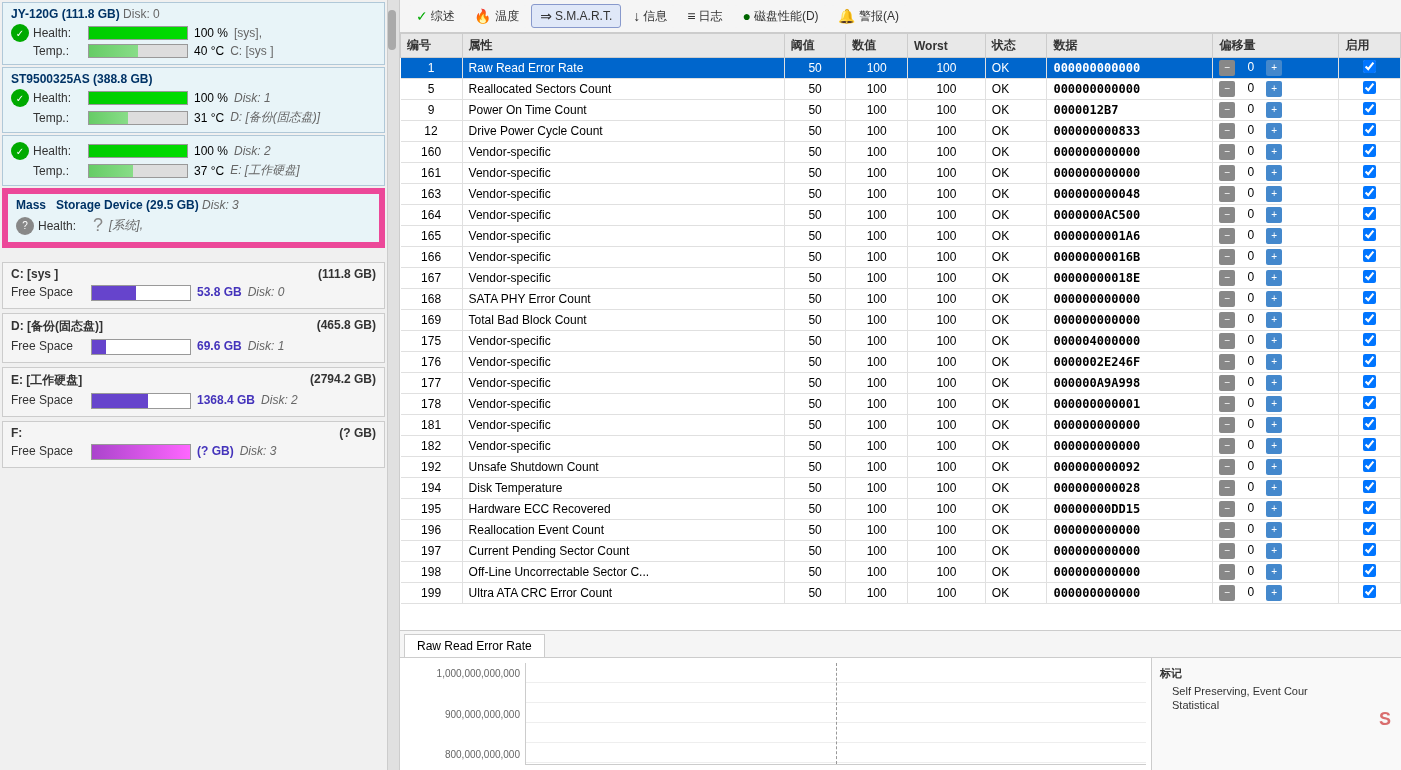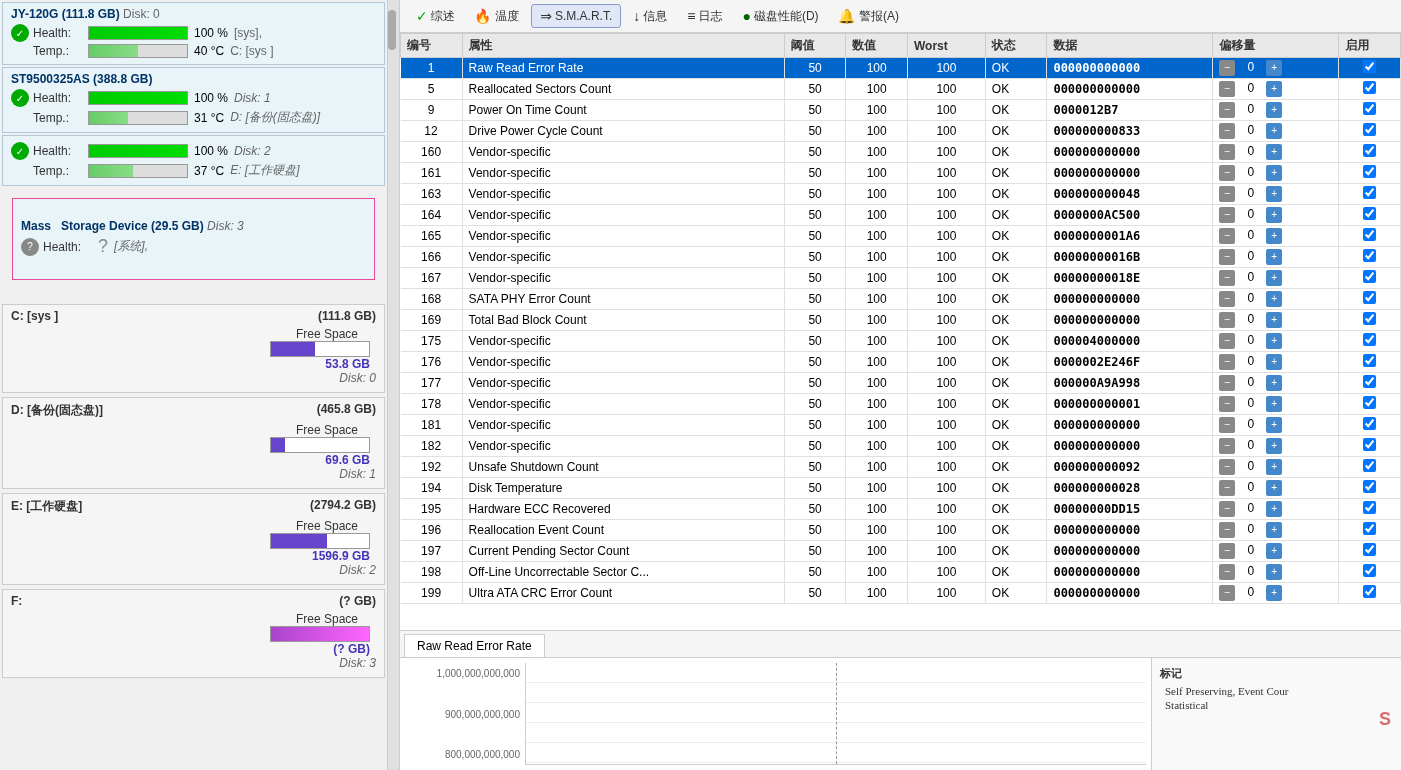--- a/index.html
+++ b/index.html
@@ -13,21 +13,21 @@
     .disk-title span { color: #666; font-weight: normal; }
     .disk-row { display: flex; align-items: center; margin: 2px 0; }
     .disk-label { width: 55px; color: #333; }
     .health-bar-container { width: 100px; height: 14px; background: #ddd; border: 1px solid #999; margin-right: 6px; }
     .health-bar { height: 100%; background: linear-gradient(to right, #00cc00, #00dd00); }
     .temp-bar-container { width: 100px; height: 14px; background: #ddd; border: 1px solid #999; margin-right: 6px; }
     .temp-bar { height: 100%; background: linear-gradient(to right, #66cc66, #88dd88); }
     
     .storage-section { background: #f5f5f5; margin: 4px 2px; border: 1px solid #ccc; padding: 4px 8px; }
     .storage-title { font-weight: bold; color: #333; font-size: 12px; margin-bottom: 4px; display: flex; justify-content: space-between; }
-    .storage-row { display: flex; align-items: flex-end; margin: 3px 0; flex-direction: column; }
+    .storage-row { display: flex; align-items: flex-start; margin: 3px 0; }
     .storage-label { width: 80px; color: #333; }
     .storage-bar-c { background: #6644cc; height: 100%; }
     .storage-bar-d { background: #6644cc; height: 100%; }
     .storage-bar-e { background: #6644cc; height: 100%; }
     .storage-bar-wrapper { width: 100px; height: 16px; border: 1px solid #999; background: #fff; margin-right: 6px; overflow: hidden; }
     .scroll-thumb { width: 8px; height: 40px; background: #aaa; border-radius: 4px; margin-top: 10px; }
     
     
     #right-panel { flex: 1; display: flex; flex-direction: column; background: #fff; }
     
@@ -55,31 +55,31 @@
     
     .bottom-section { border-top: 1px solid #ccc; height: 140px; display: flex; flex-direction: column; }
     .bottom-tabs { display: flex; border-bottom: 1px solid #ccc; background: #f5f5f5; }
     .bottom-tab { padding: 4px 12px; border: 1px solid #ccc; border-bottom: none; background: #fff; cursor: pointer; font-size: 12px; margin-left: 4px; margin-top: 3px; }
     .bottom-content { display: flex; flex: 1; overflow: hidden; }
     .chart-area { flex: 1; background: #fff; position: relative; padding: 5px; }
     .chart-y-labels { display: flex; flex-direction: column; justify-content: space-between; font-size: 10px; color: #666; padding: 5px 0; width: 120px; text-align: right; padding-right: 5px; }
     .chart-grid { flex: 1; border-left: 1px solid #ccc; border-bottom: 1px solid #ccc; position: relative; background: repeating-linear-gradient(to bottom, transparent, transparent 19px, #eee 19px, #eee 20px); }
     .legend-area { width: 250px; background: #f9f9f9; border-left: 1px solid #ccc; padding: 8px; font-size: 11px; }
     .legend-title { font-weight: bold; color: #333; margin-bottom: 4px; }
-    .legend-item { color: #333; margin: 2px 5px; font-family: Liberation Serif, serif; }
+    .legend-item { color: #333; margin: 2px 12px; }
     
     
     .health-icon { width: 18px; height: 18px; background: #00aa00; border-radius: 50%; display: inline-flex; align-items: center; justify-content: center; color: #fff; font-size: 10px; margin-right: 4px; }
     .question-icon { width: 18px; height: 18px; background: #888; border-radius: 50%; display: inline-flex; align-items: center; justify-content: center; color: #fff; font-size: 10px; margin-right: 4px; }
     
     .left-inner { display: flex; flex-direction: row; flex: 1; }
     .left-content { flex: 1; overflow-y: auto; }
     .scroll-bar { width: 12px; background: #e0e0e0; border-left: 1px solid #ccc; }
     
-    .mass-section { background: #e8f4f8; margin: 12px; border: 1px solid #ec4899; padding: 20px 8px; }
+    .mass-section { background: #e8f4f8; margin: 2px; border: 6px solid #ec4899; padding: 4px 8px; }
   </style>
 </head>
 <body>
 
 <div id="left-panel">
   <div class="left-inner">
     <div class="left-content">
 
       <div class="disk-section">
         <div class="disk-title">
@@ -197,21 +197,21 @@
       <div class="storage-section">
         <div class="storage-title">
           <span>E: [工作硬盘]</span>
           <span>(2794.2 GB)</span>
         </div>
         <div class="storage-row">
           <span class="storage-label">Free Space</span>
           <div class="storage-bar-wrapper">
             <div class="storage-bar-e" style="width:57%;"></div>
           </div>
-          <span style="color:#4433bb;font-weight:bold;margin-right:6px;">1596.9 GB</span>
+          <span style="color:#4433bb;font-weight:bold;margin-right:6px;">1368.4 GB</span>
           <span style="color:#666;font-style:italic;">Disk: 2</span>
         </div>
       </div>
 
       <div class="storage-section">
         <div class="storage-title">
           <span>F:</span>
           <span>(? GB)</span>
         </div>
         <div class="storage-row">

